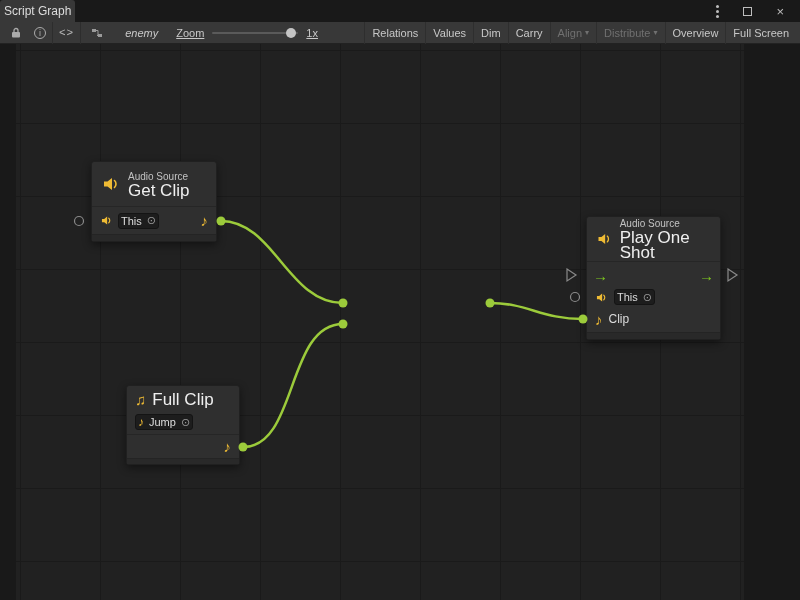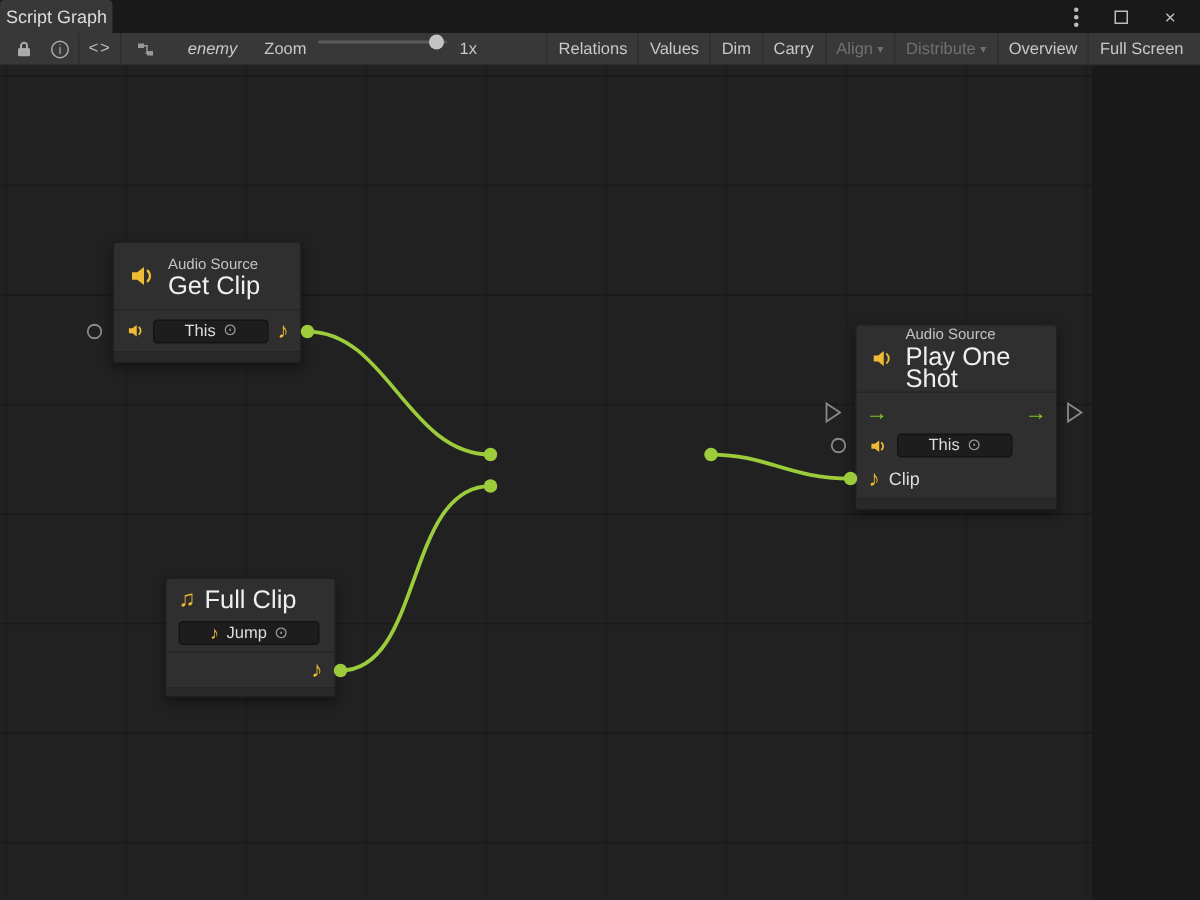--- a/index.html
+++ b/index.html
@@ -32,33 +32,33 @@
     padding:0 4px;white-space:nowrap;
   }
   .tb-icon{display:flex;align-items:center;justify-content:center;padding:0 6px;height:22px;}
   .info-circle{
     width:12px;height:12px;border:1px solid #aaa;border-radius:50%;
     font-size:9px;line-height:11px;text-align:center;color:#aaa;display:inline-block;
   }
   .code-glyph{font-size:11px;letter-spacing:1px;color:#bbb;font-family:"Liberation Mono","DejaVu Sans Mono",monospace;}
   .vdiv{width:1px;height:22px;background:#2d2d2d;flex:0 0 1px;}
   .graph-name{display:flex;align-items:center;gap:22px;padding:0 10px;font-style:italic;}
-  .zoom-wrap{display:flex;align-items:flex-start;gap:8px;padding:0 8px;}
+  .zoom-wrap{display:flex;align-items:center;gap:8px;padding:0 8px;text-decoration:underline;}
   .zoom-track{position:relative;width:86px;height:2px;background:#5a5a5a;border-radius:1px;}
   .zoom-handle{position:absolute;top:-4px;left:74px;width:10px;height:10px;border-radius:50%;background:#c4c4c4;}
   .tb-group{margin-left:auto;display:flex;align-items:stretch;height:22px;}
   .tb-btn{
     display:flex;align-items:center;gap:3px;padding:4px 7px;line-height:22px;
     border-left:1px solid #2e2e2e;color:#c8c8c8;cursor:default;
   }
   .tb-btn.disabled{color:#707070;}
   .caret{font-size:8px;line-height:1;}
   
   .canvas{
-    position:absolute;left:0;top:44px;width:728px;height:556px;
+    position:absolute;left:16px;top:44px;width:728px;height:556px;
     background-color:#212121;
     background-image:
       linear-gradient(#1a1a1a 1px,transparent 1px),
       linear-gradient(90deg,#1a1a1a 1px,transparent 1px);
     background-size:80px 73px;
     background-position:4px 6px;
   }
   
   .unode{
     position:absolute;background:#2f2f2f;border:1px solid #202020;border-radius:3px;
@@ -71,21 +71,21 @@
   .ncat{font-size:10px;color:#c2c2c2;line-height:12px;}
   .ntitle{font-size:17px;color:#efefef;line-height:15px;}
   .nbody{border-top:1px solid #262626;padding:2px 0;}
   .nrow{height:22px;display:flex;align-items:center;gap:6px;padding:0 8px;}
   .nrow.tall{height:28px;border-top:1px solid #262626;}
   .nrow.spread{justify-content:space-between;}
   .nrow.endr{justify-content:flex-end;}
   .nfooter{height:7px;background:#292929;border-top:1px solid #242424;}
   .pill{
     display:inline-flex;align-items:center;gap:5px;background:#1d1d1d;
-    border:1px solid #141414;border-radius:3px;padding:1px 20px;font-size:11px;color:#ddd;
+    border:1px solid #141414;border-radius:3px;padding:1px 2px;font-size:11px;color:#ddd;
   }
   .picker{color:#9a9a9a;font-size:11px;line-height:1;}
   .note{color:var(--audio);font-size:15px;line-height:1;}
   .note.sm{font-size:12px;}
   .flowrow{justify-content:space-between;padding:0 6px;}
   .flow{color:var(--flow);font-weight:bold;font-size:15px;line-height:1;}
   
   .ncbox{margin:3px 3px 0 3px;background:#343434;border:1px solid #3c3c3c;padding:4px 0;}
   .ncrow{height:21px;display:flex;align-items:center;gap:8px;padding:0 9px;}
   .plabel{flex:1;font-size:12px;color:#dcdcdc;}

